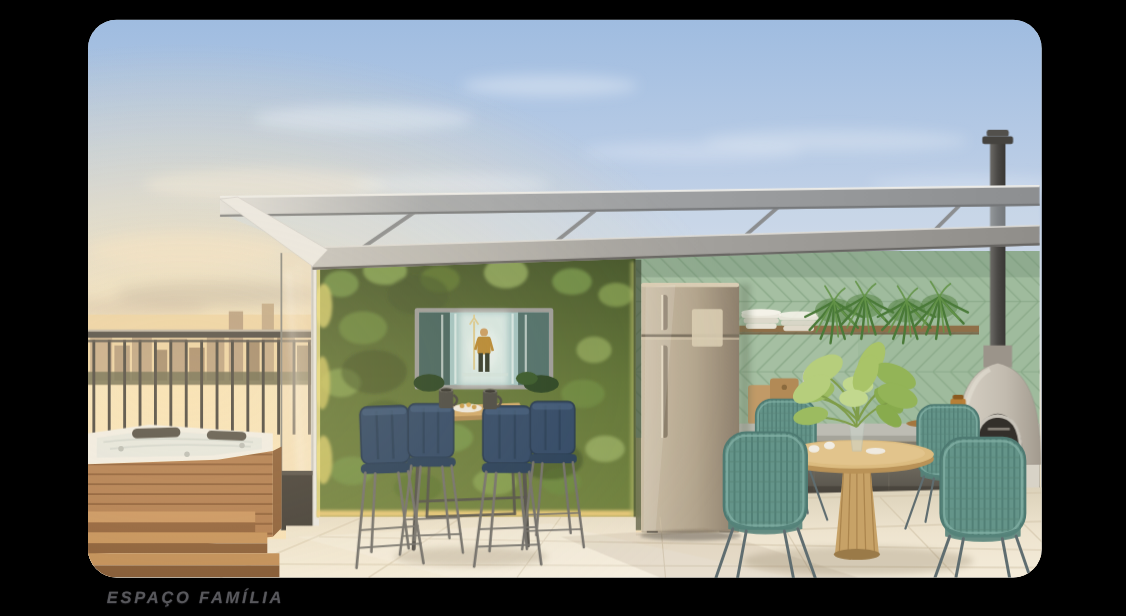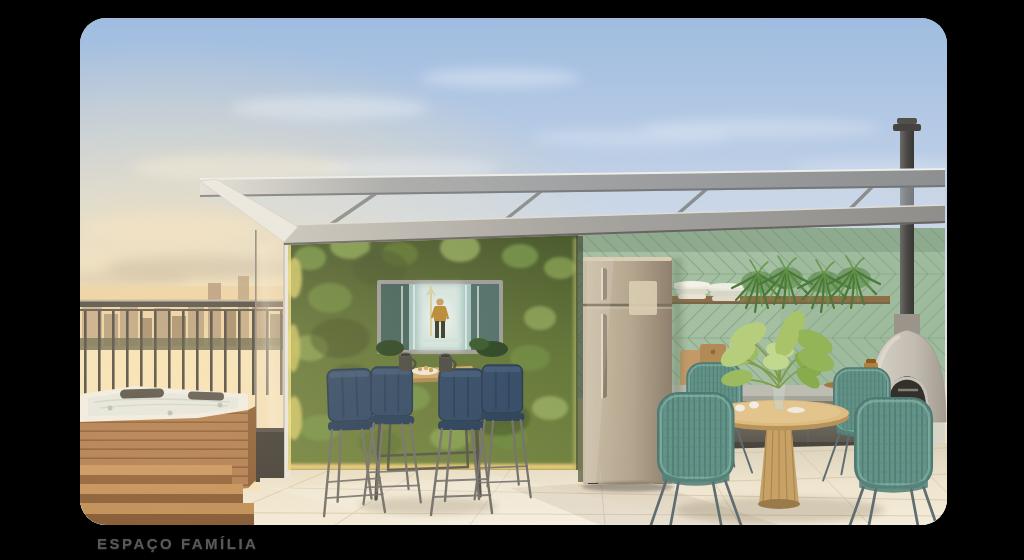--- a/index.html
+++ b/index.html
@@ -9,21 +9,21 @@
     font-family:"Liberation Sans","DejaVu Sans",sans-serif;
   }
   .stage{position:relative;width:1024px;height:560px;}
   .photo{
     position:absolute;left:80px;top:18px;width:867px;height:507px;
     border-radius:26px;overflow:hidden;background:#cdd9e9;
   }
   .photo svg{display:block;width:867px;height:507px;}
   .caption{
     position:absolute;left:97px;top:535px;
-    font-size:15px;font-weight:800;
+    font-size:15px;font-weight:800;font-style:italic;
     letter-spacing:2.5px;color:var(--caption-text,#58585c);
     text-shadow:0 1px 1px #17171a, 0 0 1px #3a3a3e;
     white-space:nowrap;
   }
 </style>
 </head>
 <body>
 
 <div class="stage">
   <div class="photo" aria-label="Rooftop family terrace render: jacuzzi with city sunset view, vertical garden wall with TV, bar table with navy stools, outdoor kitchen with refrigerator, green chevron tile wall, shelf with plates and ferns, pizza oven with chimney, round wooden dining table with teal rope chairs under a glass pergola">

